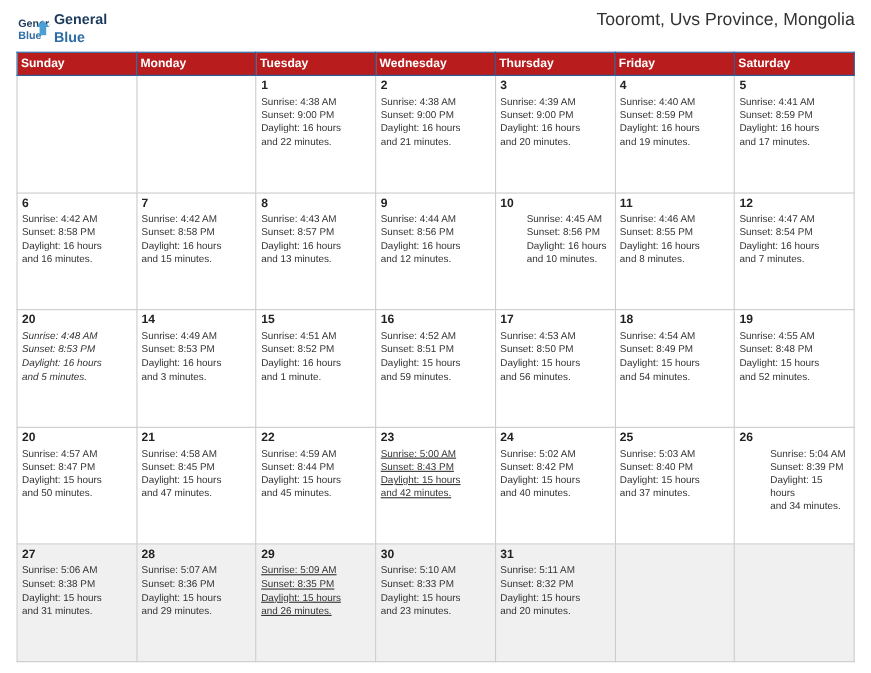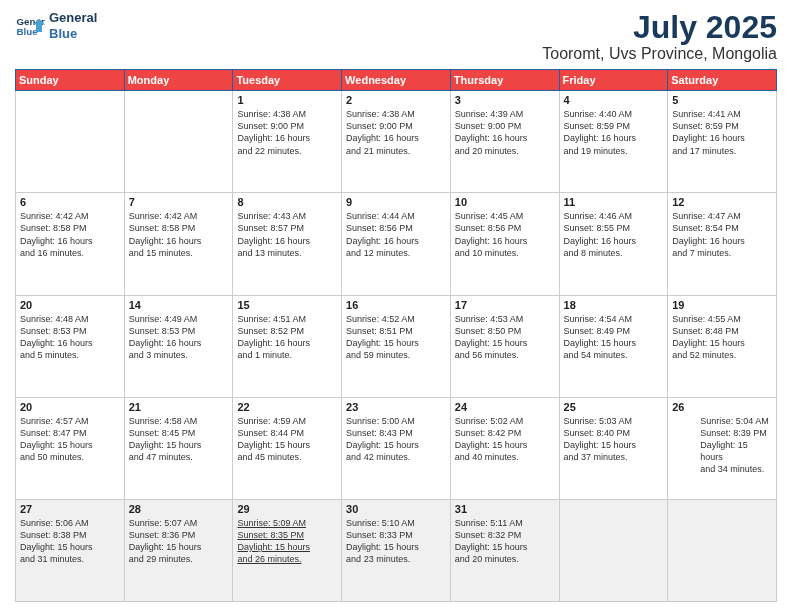--- a/index.html
+++ b/index.html
@@ -52,21 +52,21 @@
       color: #333;
     }
     .calendar {
       flex: 1;
       border: 1px solid #ccc;
       border-collapse: collapse;
       width: 100%;
       table-layout: fixed;
     }
     .calendar thead tr th {
-      background: #ef4444;
+      background: #b91c1c;
       color: #fff;
       font-size: 11px;
       font-weight: bold;
       padding: 4px 3px;
       text-align: left;
       border: 1px solid #2060a0;
     }
     .calendar tbody tr td {
       vertical-align: top;
       border: 1px solid #ccc;
@@ -105,21 +105,20 @@
         <text x="2" y="18" font-size="13" font-weight="bold" fill="#1a3a5c" font-family="Arial">General</text>
         <text x="2" y="32" font-size="13" font-weight="bold" fill="#2e6da4" font-family="Arial">Blue</text>
         <polygon points="32,10 40,18 36,18 36,28 28,28 28,18 24,18" fill="#4a9fd4"></polygon>
       </svg>
       <div style="display:flex;flex-direction:column;">
         <span class="logo-text">General</span>
         <span class="logo-text" style="color:#2e6da4;">Blue</span>
       </div>
     </div>
     <div class="title-block">
-      <div class="month-title">July 2025</div>
       <div class="subtitle">Tooromt, Uvs Province, Mongolia</div>
     </div>
   </div>
 
   <table class="calendar">
     <thead>
       <tr id="dow-row">
           <th>Sunday</th>
           <th>Monday</th>
           <th>Tuesday</th>
@@ -193,21 +192,21 @@
           </td>
           <td>
             <span class="day-number">9</span>
             <div class="cell-text" style="white-space: pre-line;">Sunrise: 4:44 AM
 Sunset: 8:56 PM
 Daylight: 16 hours
 and 12 minutes.</div>
           </td>
           <td>
             <span class="day-number">10</span>
-            <div class="cell-text" style="white-space: pre-line;">Sunrise: 4:45 AM
+            <div class="cell-text" style="white-space: pre-line; margin-left: 24px;">Sunrise: 4:45 AM
 Sunset: 8:56 PM
 Daylight: 16 hours
 and 10 minutes.</div>
           </td>
           <td>
             <span class="day-number">11</span>
             <div class="cell-text" style="white-space: pre-line;">Sunrise: 4:46 AM
 Sunset: 8:55 PM
 Daylight: 16 hours
 and 8 minutes.</div>
@@ -216,21 +215,21 @@
             <span class="day-number">12</span>
             <div class="cell-text" style="white-space: pre-line;">Sunrise: 4:47 AM
 Sunset: 8:54 PM
 Daylight: 16 hours
 and 7 minutes.</div>
           </td>
         </tr>
         <tr>
           <td>
             <span class="day-number">20</span>
-            <div class="cell-text" style="white-space: pre-line;">Sunrise: 4:48 AM
+            <div class="cell-text" style="white-space: pre-line; font-style: italic;">Sunrise: 4:48 AM
 Sunset: 8:53 PM
 Daylight: 16 hours
 and 5 minutes.</div>
           </td>
           <td>
             <span class="day-number">14</span>
             <div class="cell-text" style="white-space: pre-line;">Sunrise: 4:49 AM
 Sunset: 8:53 PM
 Daylight: 16 hours
 and 3 minutes.</div>
@@ -288,21 +287,21 @@
           </td>
           <td>
             <span class="day-number">22</span>
             <div class="cell-text" style="white-space: pre-line;">Sunrise: 4:59 AM
 Sunset: 8:44 PM
 Daylight: 15 hours
 and 45 minutes.</div>
           </td>
           <td>
             <span class="day-number">23</span>
-            <div class="cell-text" style="white-space: pre-line;">Sunrise: 5:00 AM
+            <div class="cell-text" style="white-space: pre-line; text-decoration: underline;">Sunrise: 5:00 AM
 Sunset: 8:43 PM
 Daylight: 15 hours
 and 42 minutes.</div>
           </td>
           <td>
             <span class="day-number">24</span>
             <div class="cell-text" style="white-space: pre-line;">Sunrise: 5:02 AM
 Sunset: 8:42 PM
 Daylight: 15 hours
 and 40 minutes.</div>

